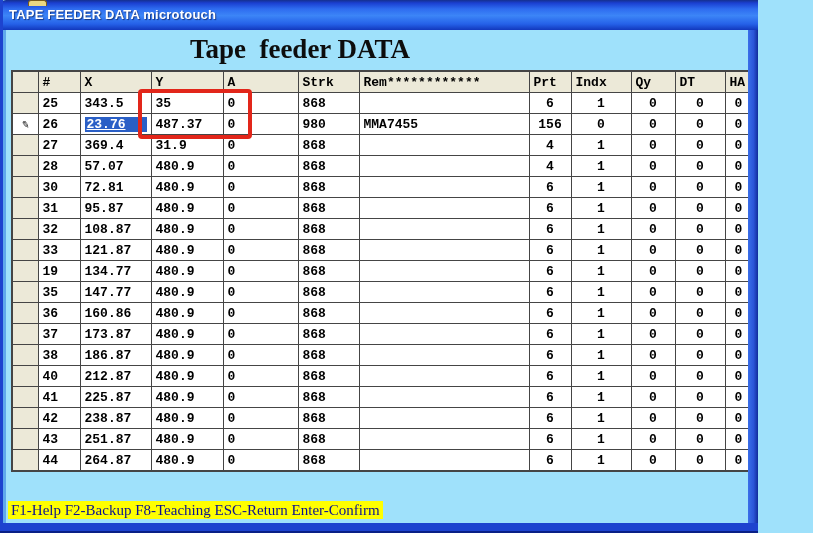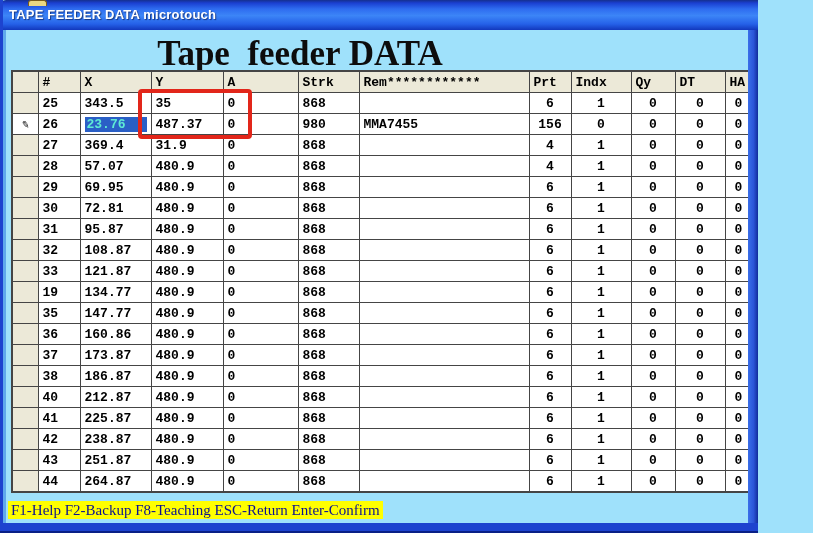--- a/index.html
+++ b/index.html
@@ -16,37 +16,37 @@
     border:1px solid #7a5c1a;border-bottom:none;border-radius:3px 3px 0 0;z-index:6;}
   .edge-left{position:absolute;left:0;top:0;width:3px;height:533px;background:#1d43cf;z-index:5;}
   .edge-left-light{position:absolute;left:3px;top:30px;width:3px;height:494px;background:#5fa9ec;z-index:3;}
   .edge-right{position:absolute;right:0;top:0;width:10px;height:533px;z-index:3;
     background:linear-gradient(90deg,#3a6fe9 0%,#2b55d8 55%,#112c9c 100%);}
   .edge-bottom{position:absolute;left:0;bottom:0;width:813px;height:10px;background:#1d43cf;
     border-bottom:2px solid #091f86;box-sizing:border-box;z-index:5;}
 
   
   .page-title{position:absolute;top:34px;left:0;width:100%;box-sizing:border-box;padding-right:158px;
-    text-align:center;font-family:"Liberation Serif",serif;font-weight:700;font-size:35px;
+    text-align:center;font-family:"Liberation Serif",serif;font-weight:700;font-size:27px;
     color:#0d0d0d;white-space:pre;z-index:2;}
 
   
   .table-wrap{position:absolute;left:11px;top:70px;width:793px;height:429px;overflow:hidden;z-index:2;}
   table.grid{border-collapse:collapse;table-layout:fixed;width:789px;border:2px solid #454545;}
   .grid th,.grid td{border:1px solid #454545;height:20px;overflow:hidden;white-space:nowrap;
     font-family:"Liberation Mono","DejaVu Sans Mono",monospace;font-weight:700;font-size:13px;
     padding:0 0 0 4px;text-align:left;color:#000;}
   .grid th{background:#ece9d8;}
   .grid td{background:#ffffff;}
   td.col-gutter{background:#ece9d8;padding:0;text-align:center;}
   td.col-gutter.editing{background:#ffffff;}
   .pencil{font-size:12px;line-height:1;display:inline-block;transform:rotate(8deg);}
   td.col-prt,td.col-indx,td.col-qy,td.col-dt,td.col-ha{text-align:center;padding:0;}
   td.col-plus{text-align:right;padding:0 6px 0 0;}
-  .sel{display:block;background:#2a5fc6;color:#5eead4;margin:1px 4px 1px 0;padding-left:2px;}
+  .sel{display:block;background:#2a5fc6;color:#ffffff;margin:1px 4px 1px 0;padding-left:2px;text-decoration:underline;}
 
   
   .red-box{position:absolute;left:138px;top:89px;width:114px;height:50px;box-sizing:border-box;
     border:4px solid #e2261a;border-radius:4px;z-index:20;}
 
   
   .statusbar{position:absolute;left:8px;top:501px;height:19px;z-index:2;}
   .status-text{background:#ffff00;color:#0b1190;font-family:"Liberation Serif",serif;
     font-weight:400;font-size:15px;padding:1px 3px;white-space:nowrap;}
 </style>
@@ -153,35 +153,20 @@
             <td class="col-rem"></td>
             <td class="col-prt">4</td>
             <td class="col-indx">1</td>
             <td class="col-qy">0</td>
             <td class="col-dt">0</td>
             <td class="col-ha">0</td>
             <td class="col-plus">0</td>
           </tr>
           <tr>
             <td class="col-gutter"></td>
-            <td class="col-num">29</td>
-            <td class="col-x">69.95</td>
-            <td class="col-y">480.9</td>
-            <td class="col-a">0</td>
-            <td class="col-strk">868</td>
-            <td class="col-rem"></td>
-            <td class="col-prt">6</td>
-            <td class="col-indx">1</td>
-            <td class="col-qy">0</td>
-            <td class="col-dt">0</td>
-            <td class="col-ha">0</td>
-            <td class="col-plus"></td>
-          </tr>
-          <tr>
-            <td class="col-gutter"></td>
             <td class="col-num">30</td>
             <td class="col-x">72.81</td>
             <td class="col-y">480.9</td>
             <td class="col-a">0</td>
             <td class="col-strk">868</td>
             <td class="col-rem"></td>
             <td class="col-prt">6</td>
             <td class="col-indx">1</td>
             <td class="col-qy">0</td>
             <td class="col-dt">0</td>

